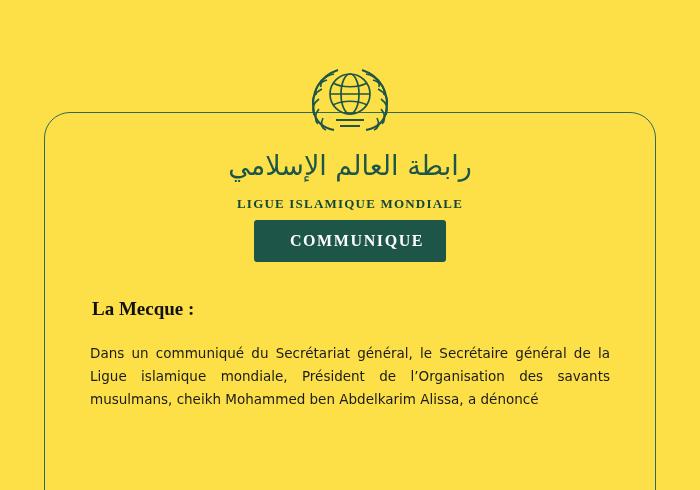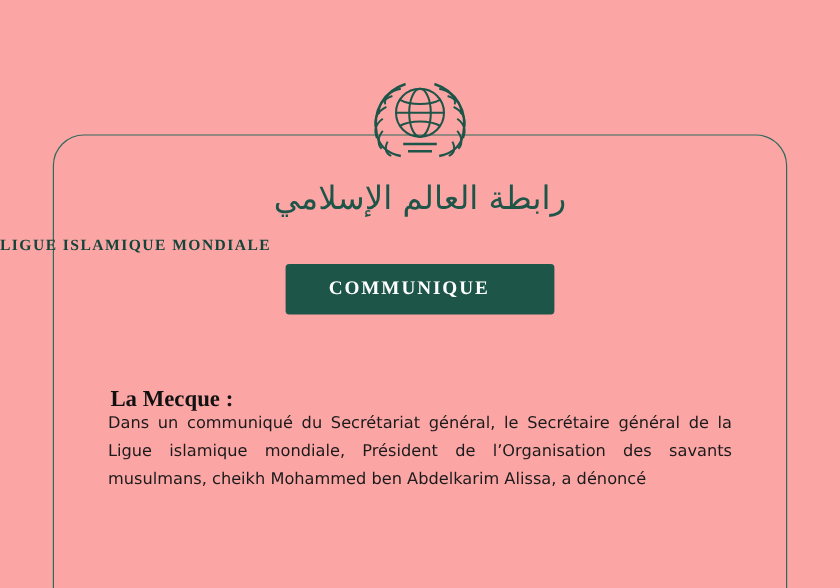--- a/index.html
+++ b/index.html
@@ -10,21 +10,21 @@
     width: 700px;
     height: 490px;
     background: #f7f7f7;
     font-family: "Liberation Sans", sans-serif;
     overflow: hidden;
   }
   .page {
     position: relative;
     width: 700px;
     height: 490px;
-    background: #fca5a5;
+    background: #fde047;
   }
   
   .frame {
     position: absolute;
     left: 44px;
     top: 112px;
     width: 612px;
     height: 420px;
     border: 1px solid #2f6b5c;
     border-radius: 26px;
@@ -58,21 +58,21 @@
     color: #1d5548;
     letter-spacing: 0px;
     direction: rtl;
     line-height: 1.2;
   }
   .latin-title {
     position: absolute;
     left: 0;
     top: 196px;
     width: 700px;
-    text-align: left;
+    text-align: center;
     font-family: "Liberation Serif", serif;
     font-weight: bold;
     font-size: 13px;
     letter-spacing: 1.2px;
     color: #13453a;
   }
   .badge-wrap {
     position: absolute;
     left: 0;
     top: 220px;
@@ -80,32 +80,31 @@
     text-align: center;
   }
   .badge {
     display: inline-block;
     background: #1d5548;
     color: #ffffff;
     font-family: "Liberation Serif", serif;
     font-weight: bold;
     font-size: 16px;
     letter-spacing: 1.6px;
-    padding: 12px 54px 12px 36px;
+    padding: 12px 22px 12px 36px;
     border-radius: 3px;
   }
   .heading {
     position: absolute;
     left: 92px;
     top: 298px;
     font-family: "Liberation Serif", serif;
     font-weight: bold;
     font-size: 19px;
     color: #111111;
-    margin-top: 24px;
   }
   .body-text {
     position: absolute;
     left: 90px;
     top: 342px;
     width: 520px;
     font-family: "DejaVu Sans", sans-serif;
     font-size: 13.5px;
     line-height: 1.72;
     color: #1b1b1b;

